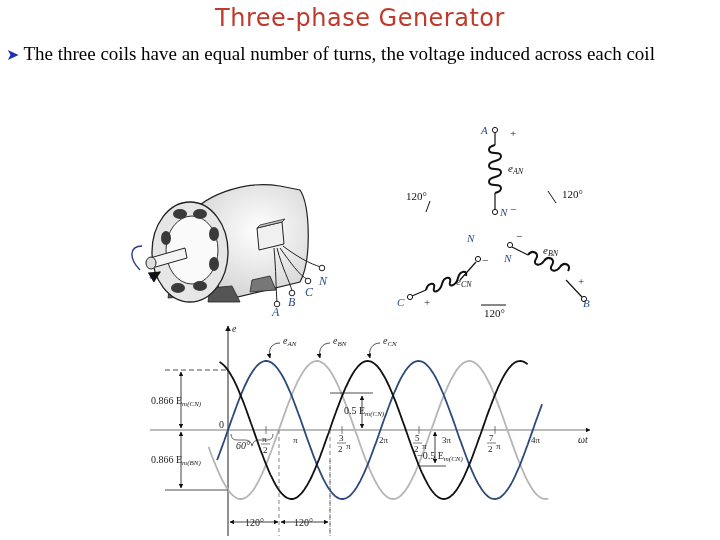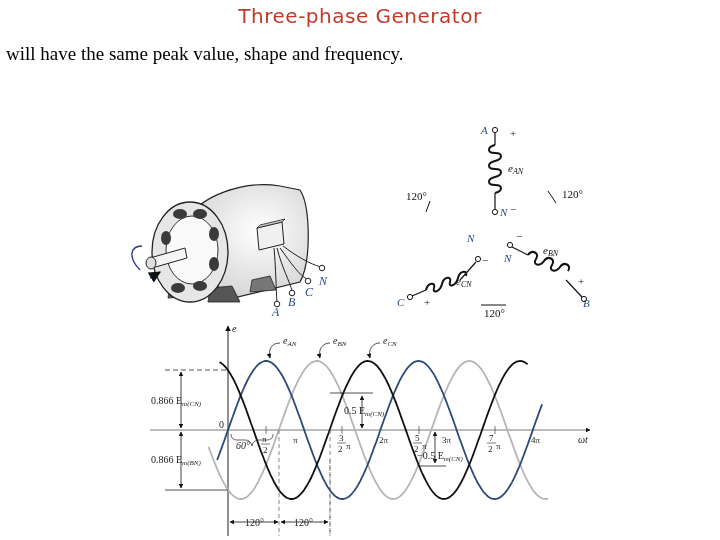--- a/index.html
+++ b/index.html
@@ -1,31 +1,33 @@
 <!DOCTYPE html>
 <html><head>
 <meta charset="utf-8">
 <style>
   html, body { margin:0; padding:0; background:#ffffff; }
   body { width:720px; height:540px; position:relative; overflow:hidden; font-family:"Liberation Serif", serif; }
-  .title { position:absolute; top:4px; left:0; width:720px; text-align:center; font-family:"DejaVu Sans", sans-serif; font-size:20px; color:#c0392b; letter-spacing:0.5px; }
+  .title { position:absolute; top:4px; left:0; width:720px; text-align:center; font-family:"DejaVu Sans", sans-serif; font-size:24px; color:#c0392b; letter-spacing:0.5px; }
   .bullets { position:absolute; top:42px; left:6px; width:712px; font-size:19px; color:#000; line-height:23px; }
   .bullet-line { white-space:nowrap; }
   .arrow { color:#1f2fb5; font-size:18px; display:inline-block; margin-right:6px; }
   .wrap-line { white-space:nowrap; }
   svg { position:absolute; left:0; top:0; }
   .lbl { font-family:"Liberation Serif", serif; font-style:italic; }
 </style>
 </head>
 <body>
 
 <div class="title">Three-phase Generator</div>
 
 <div class="bullets">
-  <div class="wrap-line">will have the same peak value, shape and frequency.</div>
+  <div class="bullet-line">
+    <span class="arrow" style="font-size:16px;margin-right:4px;">➤</span><span>The three coils have an equal number of turns, the voltage induced across each coil</span>
+  </div>
 </div>
 
 <svg width="720" height="540" viewBox="0 0 720 540">
   <defs>
     <radialGradient id="bodyGrad" cx="0.6" cy="0.4" r="0.8">
       <stop offset="0" stop-color="#ffffff"></stop>
       <stop offset="0.7" stop-color="#d8d8d8"></stop>
       <stop offset="1" stop-color="#8a8a8a"></stop>
     </radialGradient>
     <marker id="arr" viewBox="0 0 10 10" refX="9" refY="5" markerWidth="6" markerHeight="6" orient="auto-start-reverse">

